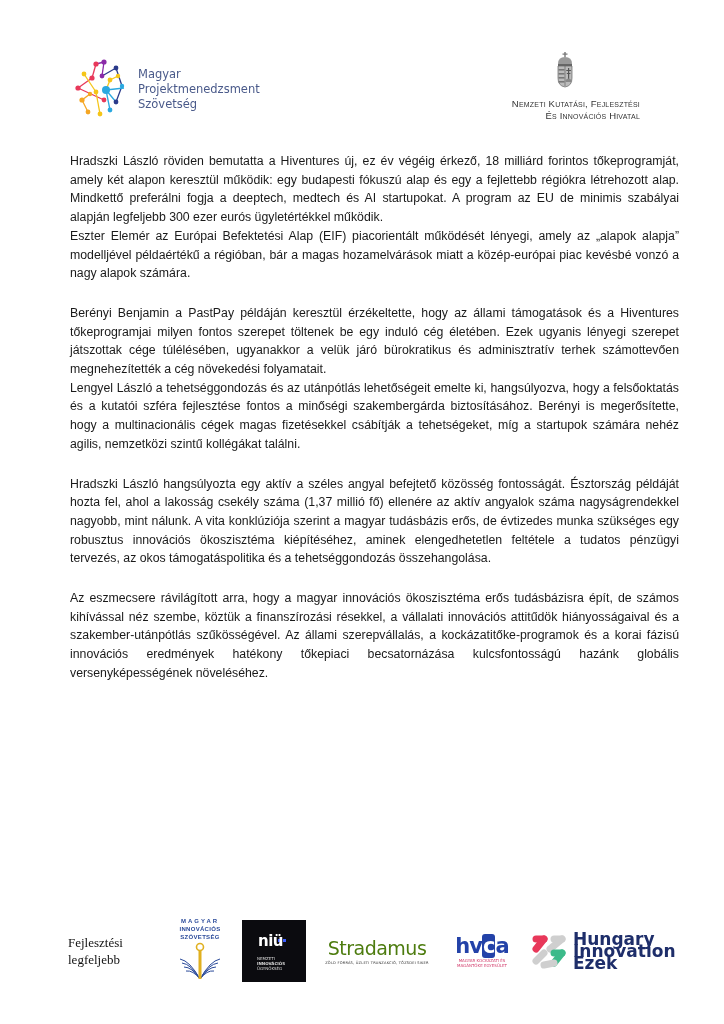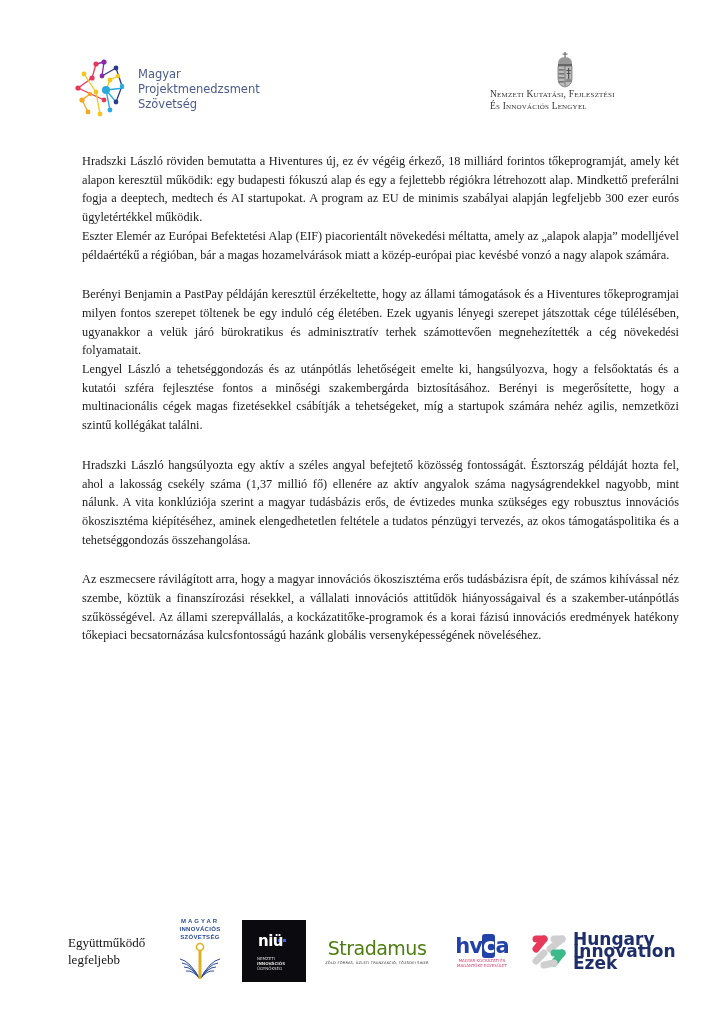--- a/index.html
+++ b/index.html
@@ -35,38 +35,38 @@
       color: #4a5a8a;
     }
     .nkfih-logo {
       position: absolute;
       right: 84px; top: 52px;
       width: 150px;
       text-align: center;
     }
     .nkfih-logo svg { width: 20px; height: 36px; display: block; margin: 0 auto; }
     .nkfih-text {
-      margin-top: 0;
-      font-family: Liberation Serif, serif;
+      margin-top: 10px;
+      font-family: Liberation Sans, sans-serif;
       font-size: 9.5px;
       line-height: 12px;
       letter-spacing: 0.2px;
       color: #333;
       font-variant: small-caps;
-      text-align: left;
+      text-align: right;
       white-space: nowrap;
     }
     .content {
       position: absolute;
       left: 70px; top: 152px;
       width: 609px;
     }
     .content p {
-      margin: 0 0 21px 12px;
-      font-family: Liberation Serif, serif;
+      margin: 0 0 21px 0;
+      font-family: Liberation Sans, sans-serif;
       font-size: 12.3px;
       line-height: 18.7px;
       text-align: justify;
       color: #1a1a1a;
     }
     .content p.tight { margin-bottom: 0; }
     .footer {
       position: absolute;
       left: 68px; top: 912px;
       width: 620px; height: 78px;
@@ -249,37 +249,37 @@
       <rect x="3.5" y="21" width="6" height="1.6" fill="#777"></rect>
       <rect x="3.5" y="25" width="6" height="1.6" fill="#777"></rect>
       <rect x="3.5" y="29" width="6" height="1.6" fill="#777"></rect>
       <rect x="13" y="16" width="1.2" height="11" fill="#555"></rect>
       <rect x="11.3" y="18" width="4.6" height="1" fill="#555"></rect>
       <rect x="11.8" y="21" width="3.6" height="1" fill="#555"></rect>
       <path d="M10.5 28 Q13.5 25 16.5 28 L16.5 30 L10.5 30 Z" fill="#888"></path>
     </svg>
     <div class="nkfih-text">
       <div>Nemzeti Kutatási, Fejlesztési</div>
-      <div>És Innovációs Lengyel</div>
+      <div>És Innovációs Hivatal</div>
     </div>
   </div>
 </div>
 
 <div class="content">
   <p class="tight">Hradszki László röviden bemutatta a Hiventures új, ez év végéig érkező, 18 milliárd forintos tőkeprogramját, amely két alapon keresztül működik: egy budapesti fókuszú alap és egy a fejlettebb régiókra létrehozott alap. Mindkettő preferálni fogja a deeptech, medtech és AI startupokat. A program az EU de minimis szabályai alapján legfeljebb 300 ezer eurós ügyletértékkel működik.</p>
-  <p>Eszter Elemér az Európai Befektetési Alap (EIF) piacorientált növekedési méltatta, amely az „alapok alapja” modelljével példaértékű a régióban, bár a magas hozamelvárások miatt a közép-európai piac kevésbé vonzó a nagy alapok számára.</p>
+  <p>Eszter Elemér az Európai Befektetési Alap (EIF) piacorientált működését lényegi, amely az „alapok alapja” modelljével példaértékű a régióban, bár a magas hozamelvárások miatt a közép-európai piac kevésbé vonzó a nagy alapok számára.</p>
   <p class="tight">Berényi Benjamin a PastPay példáján keresztül érzékeltette, hogy az állami támogatások és a Hiventures tőkeprogramjai milyen fontos szerepet töltenek be egy induló cég életében. Ezek ugyanis lényegi szerepet játszottak cége túlélésében, ugyanakkor a velük járó bürokratikus és adminisztratív terhek számottevően megnehezítették a cég növekedési folyamatait.</p>
   <p>Lengyel László a tehetséggondozás és az utánpótlás lehetőségeit emelte ki, hangsúlyozva, hogy a felsőoktatás és a kutatói szféra fejlesztése fontos a minőségi szakembergárda biztosításához. Berényi is megerősítette, hogy a multinacionális cégek magas fizetésekkel csábítják a tehetségeket, míg a startupok számára nehéz agilis, nemzetközi szintű kollégákat találni.</p>
   <p>Hradszki László hangsúlyozta egy aktív a széles angyal befejtető közösség fontosságát. Észtország példáját hozta fel, ahol a lakosság csekély száma (1,37 millió fő) ellenére az aktív angyalok száma nagyságrendekkel nagyobb, mint nálunk. A vita konklúziója szerint a magyar tudásbázis erős, de évtizedes munka szükséges egy robusztus innovációs ökoszisztéma kiépítéséhez, aminek elengedhetetlen feltétele a tudatos pénzügyi tervezés, az okos támogatáspolitika és a tehetséggondozás összehangolása.</p>
   <p>Az eszmecsere rávilágított arra, hogy a magyar innovációs ökoszisztéma erős tudásbázisra épít, de számos kihívással néz szembe, köztük a finanszírozási résekkel, a vállalati innovációs attitűdök hiányosságaival és a szakember-utánpótlás szűkösségével. Az állami szerepvállalás, a kockázatitőke-programok és a korai fázisú innovációs eredmények hatékony tőkepiaci becsatornázása kulcsfontosságú hazánk globális versenyképességének növeléséhez.</p>
 </div>
 
 <div class="footer">
   <div class="partners-label">
-    <div>Együttműködő</div>
+    <div>Fejlesztési</div>
     <div>legfeljebb</div>
   </div>
 
   <div class="logo-mis">
     <div class="mis-t" style="letter-spacing:2px;">MAGYAR</div>
     <div class="mis-t">INNOVÁCIÓS</div>
     <div class="mis-t">SZÖVETSÉG</div>
     <svg viewBox="0 0 44 40" width="44" height="40">
       <circle cx="22" cy="6" r="3.5" fill="none" stroke="#e0b020" stroke-width="1.6"></circle>
       <g stroke="#2a4a9a" stroke-width="1" fill="none">

